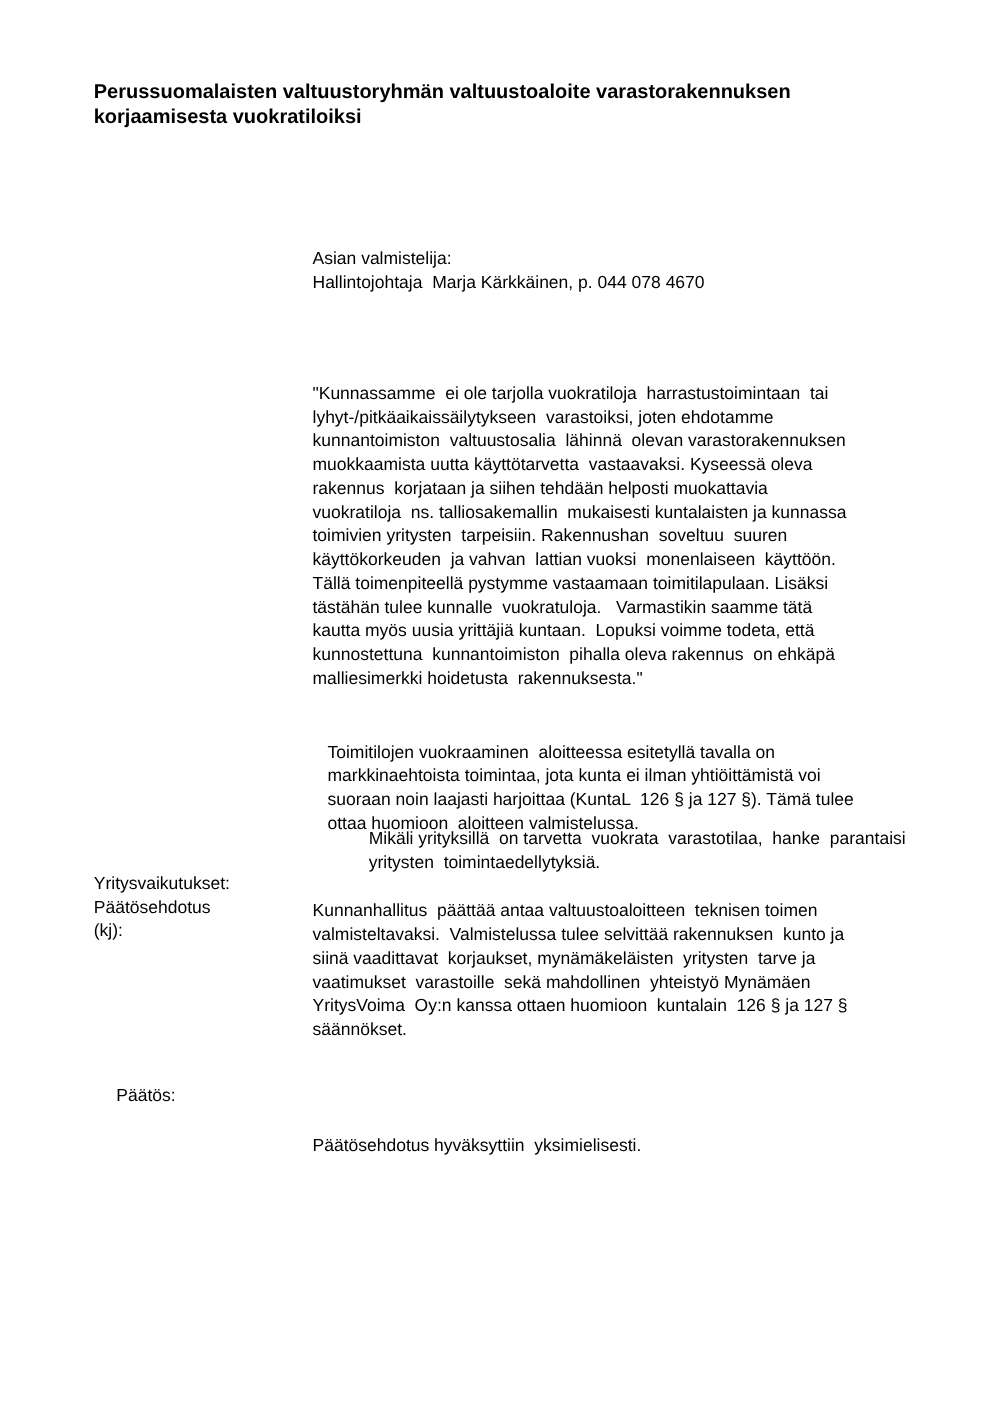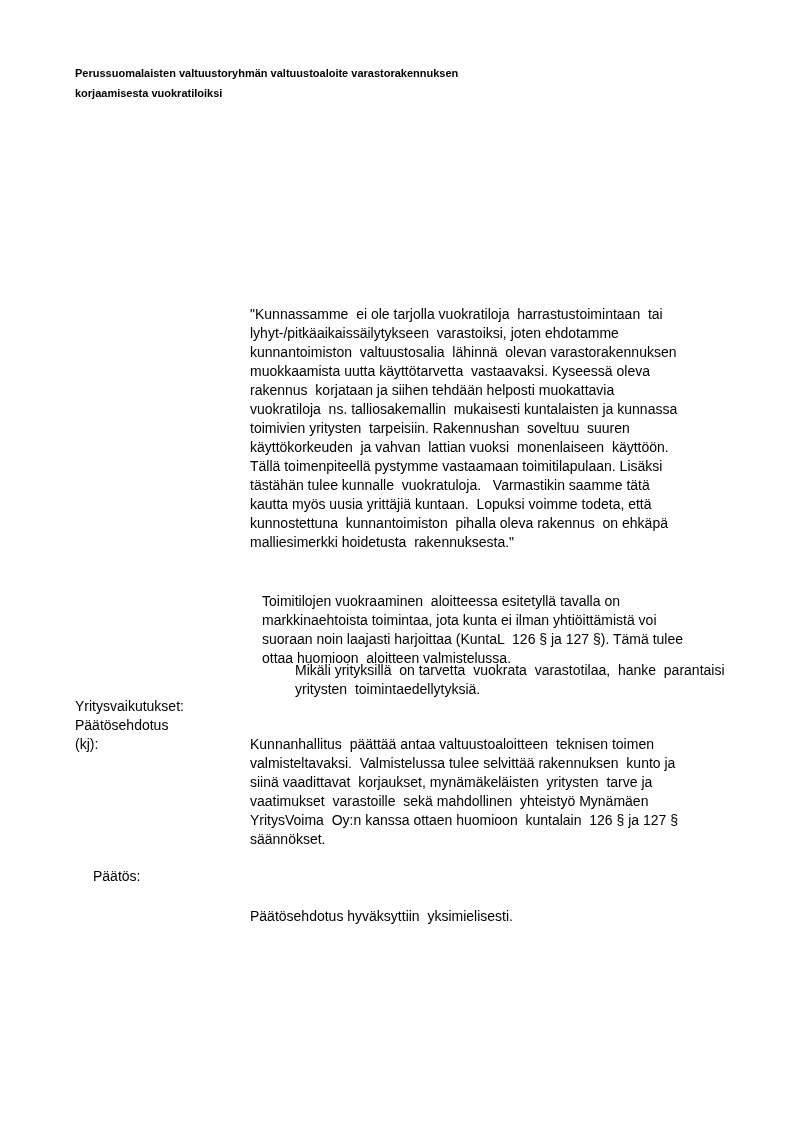--- a/index.html
+++ b/index.html
@@ -17,47 +17,49 @@
     font-size: 14px;
     line-height: 19px;
     overflow: hidden;
   }
   .tb {
     position: absolute;
     white-space: pre-wrap;
   }
   .title {
     font-weight: 700;
-    font-size: 11px;
+    font-size: 16px;
     line-height: 19.5px;
     left: 75px;
     top: 64px;
     width: 640px;
   }
   .header-block   { left: 75px;  top: 121px; }
   .preparer       { left: 250px; top: 197px; }
   .init-heading   { left: 250px; top: 269px; }
   .quote          { left: 250px; top: 305px; width: 500px; }
   .assessment     { left: 250px; top: 592px; width: 500px; margin-left: 12px; }
   .impact-label   { left: 75px;  top: 661px; margin-top: 36px; }
   .impact-text    { left: 250px; top: 661px; width: 510px; margin-left: 45px; }
   .proposal-label { left: 75px;  top: 716px; }
-  .proposal-text  { left: 250px; top: 735px; width: 500px; }
+  .proposal-text  { left: 250px; top: 719px; width: 500px; }
   .decision-label { left: 93px;  top: 867px; }
   .decision-text  { left: 250px; top: 867px; width: 500px; margin-top: 40px; }
 </style>
 </head>
 <body>
 
 <div class="page">
 
   <div class="tb title">Perussuomalaisten valtuustoryhmän valtuustoaloite varastorakennuksen
 korjaamisesta vuokratiloiksi</div>
 
 
+  <div class="tb preparer">Asian valmistelija:
+Hallintojohtaja  Marja Kärkkäinen, p. 044 078 4670</div>
 
 
   <div class="tb quote">"Kunnassamme  ei ole tarjolla vuokratiloja  harrastustoimintaan  tai
 lyhyt-/pitkäaikaissäilytykseen  varastoiksi, joten ehdotamme
 kunnantoimiston  valtuustosalia  lähinnä  olevan varastorakennuksen
 muokkaamista uutta käyttötarvetta  vastaavaksi. Kyseessä oleva
 rakennus  korjataan ja siihen tehdään helposti muokattavia
 vuokratiloja  ns. talliosakemallin  mukaisesti kuntalaisten ja kunnassa
 toimivien yritysten  tarpeisiin. Rakennushan  soveltuu  suuren
 käyttökorkeuden  ja vahvan  lattian vuoksi  monenlaiseen  käyttöön.

